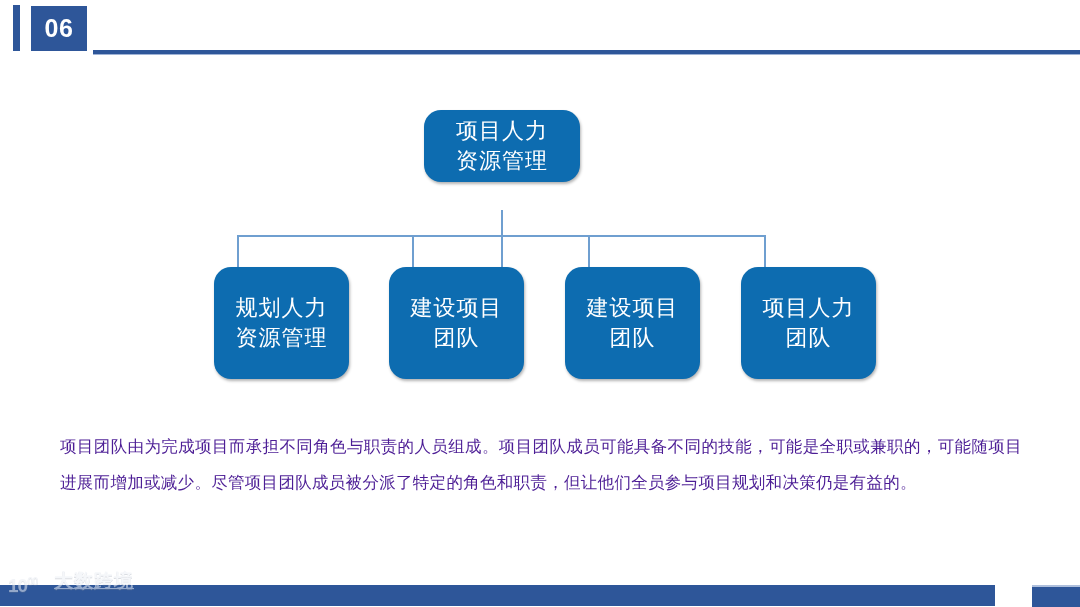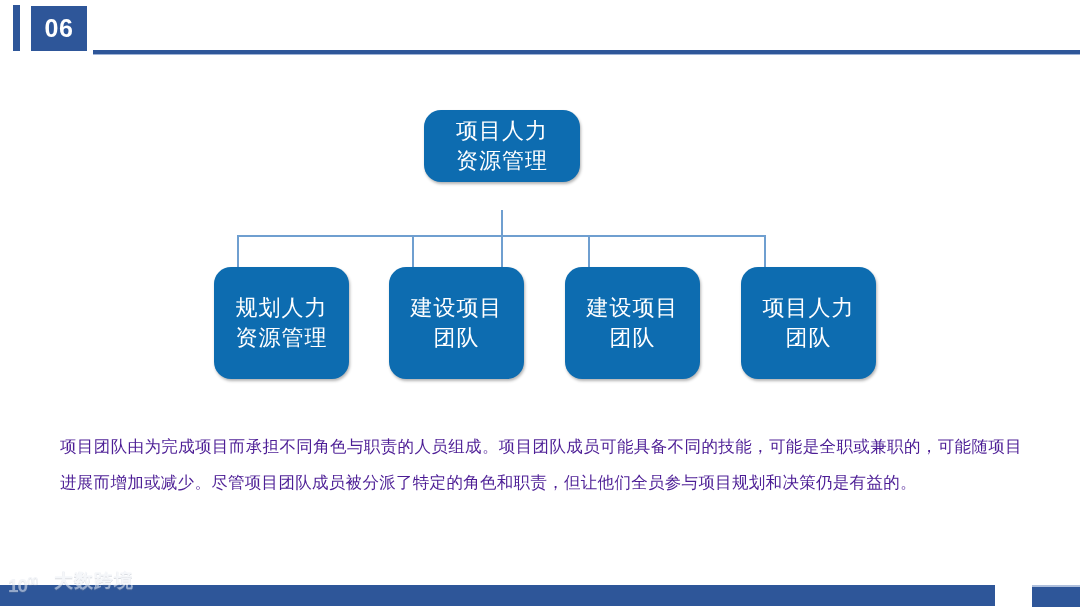--- a/index.html
+++ b/index.html
@@ -174,20 +174,21 @@
     vertical-align: super;
     letter-spacing: -1px;
   }
   .wm-text {
     color: #eef1f6;
     font-size: 19px;
     font-weight: bold;
     letter-spacing: 1px;
     line-height: 22px;
     text-shadow: 0 1px 0 rgba(120,130,150,0.5);
+    text-decoration: underline;
   }
 </style>
 </head>
 <body>
 
 <div class="header">
   <div class="accent-bar"></div>
   <div class="number-badge">06</div>
   <div class="title-rule"></div>
 </div>

